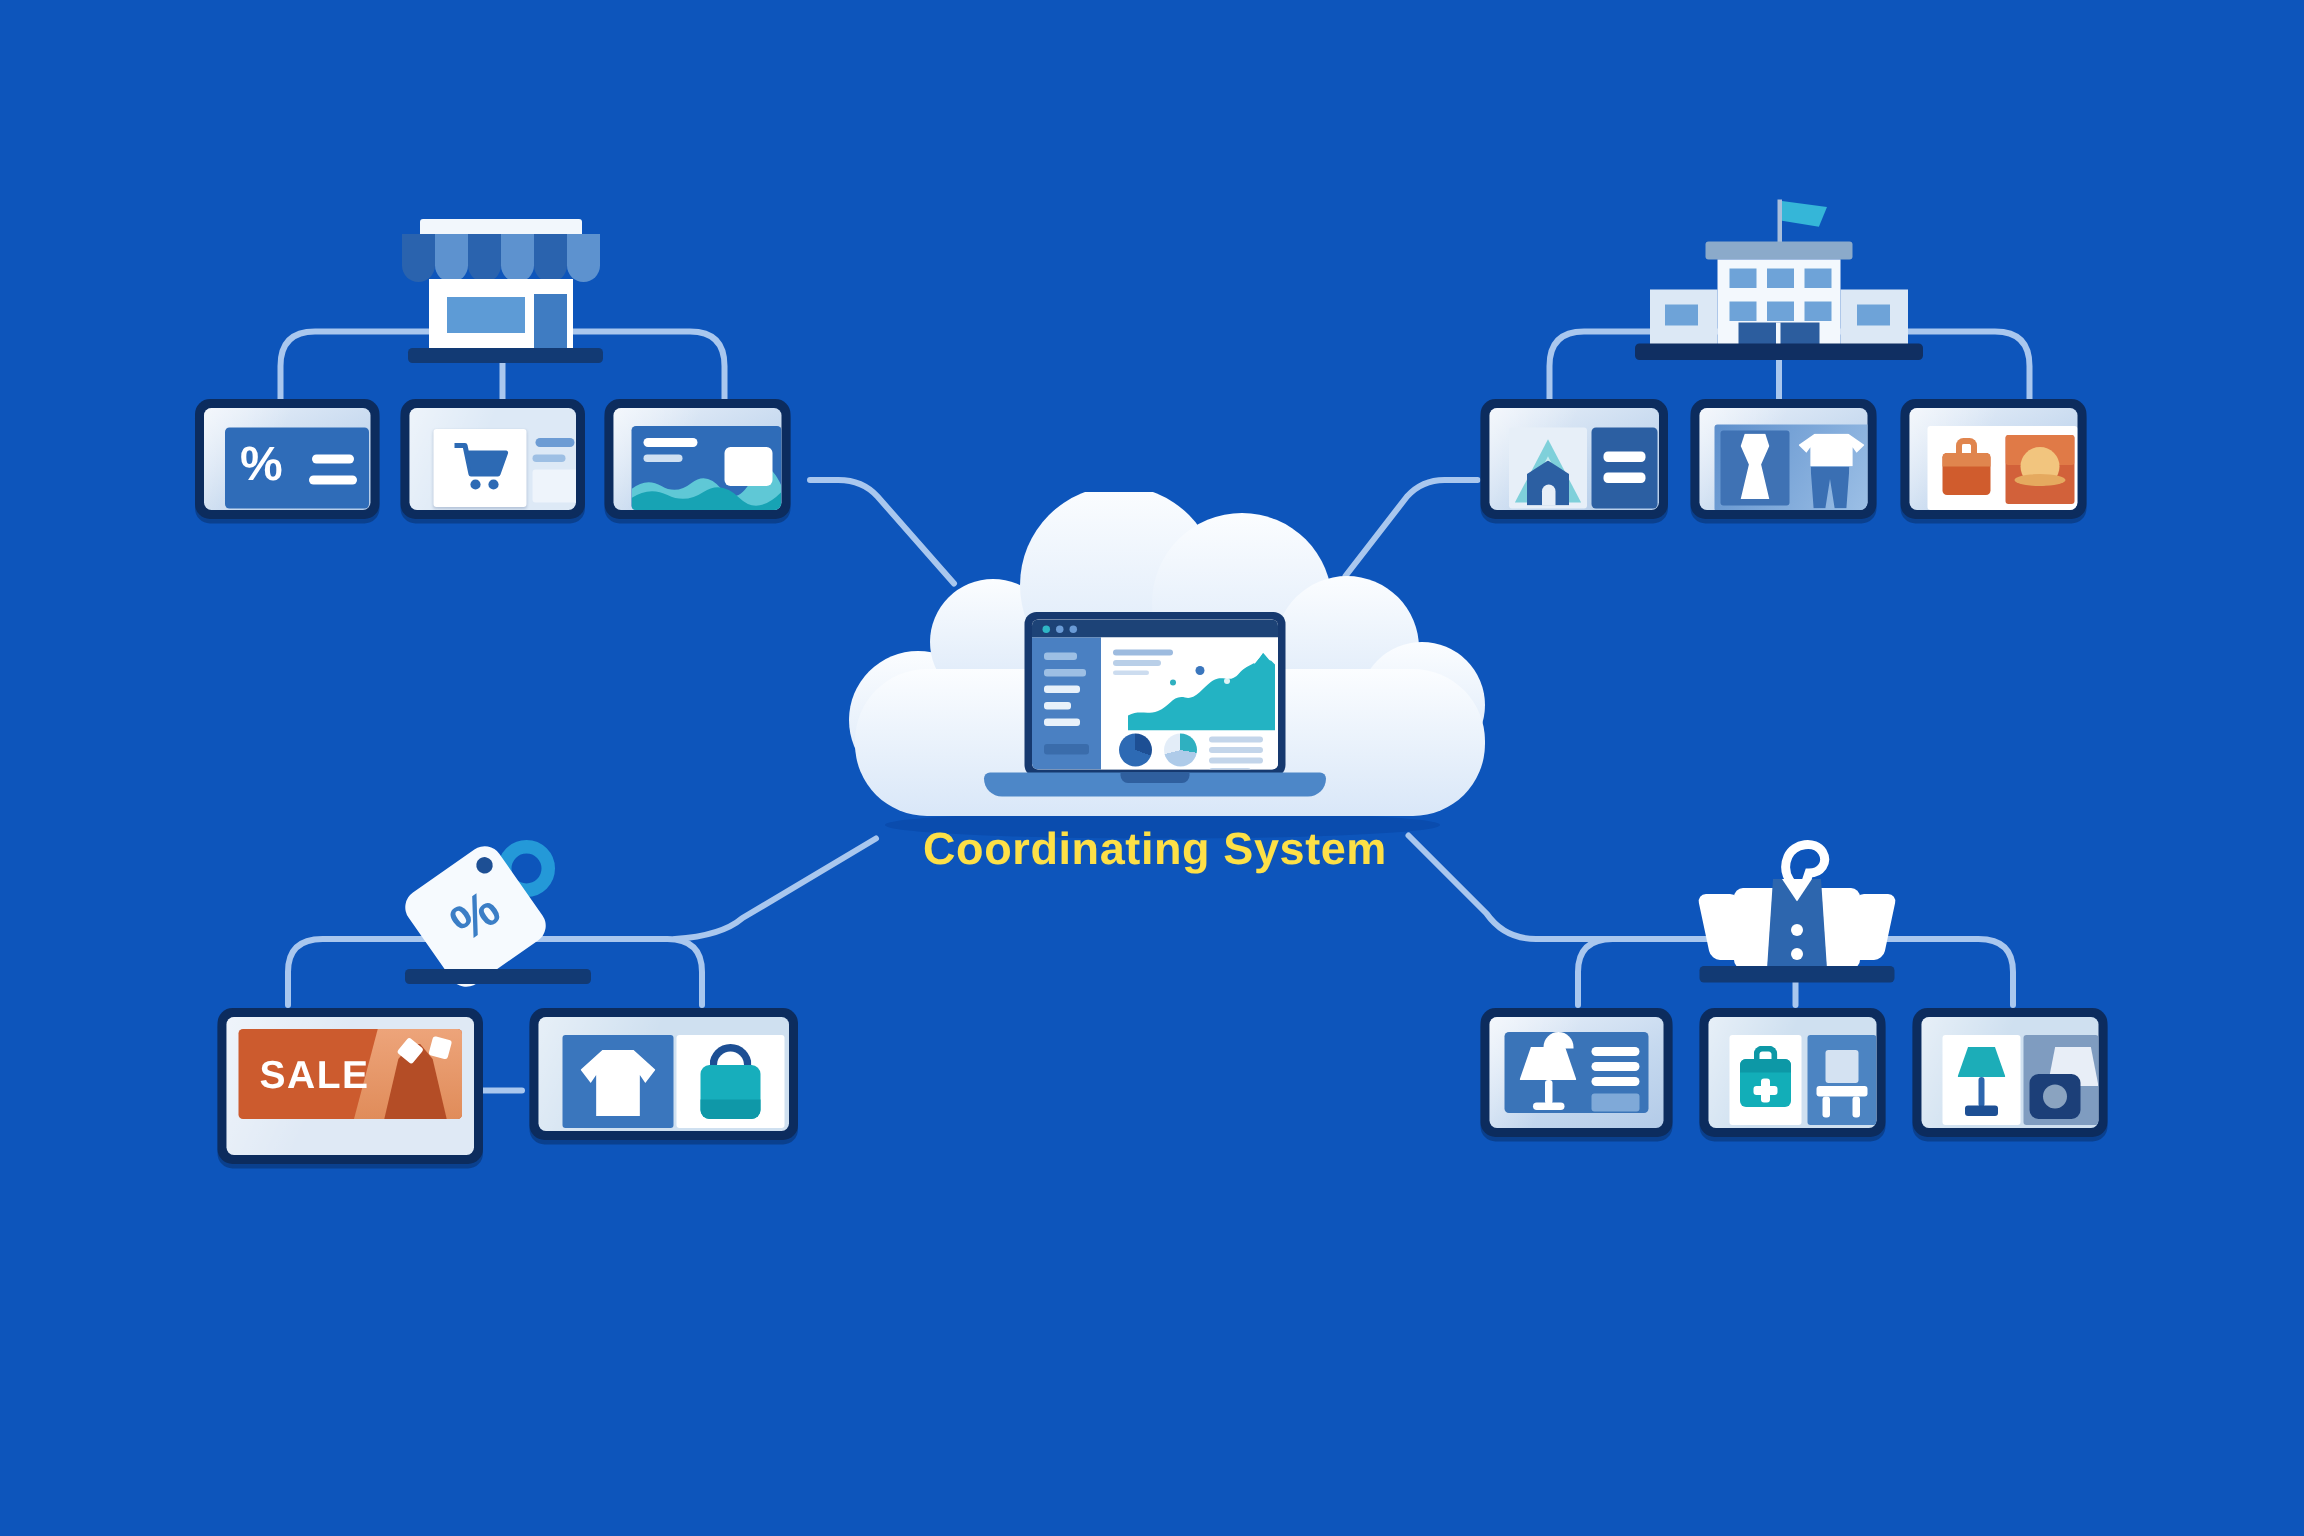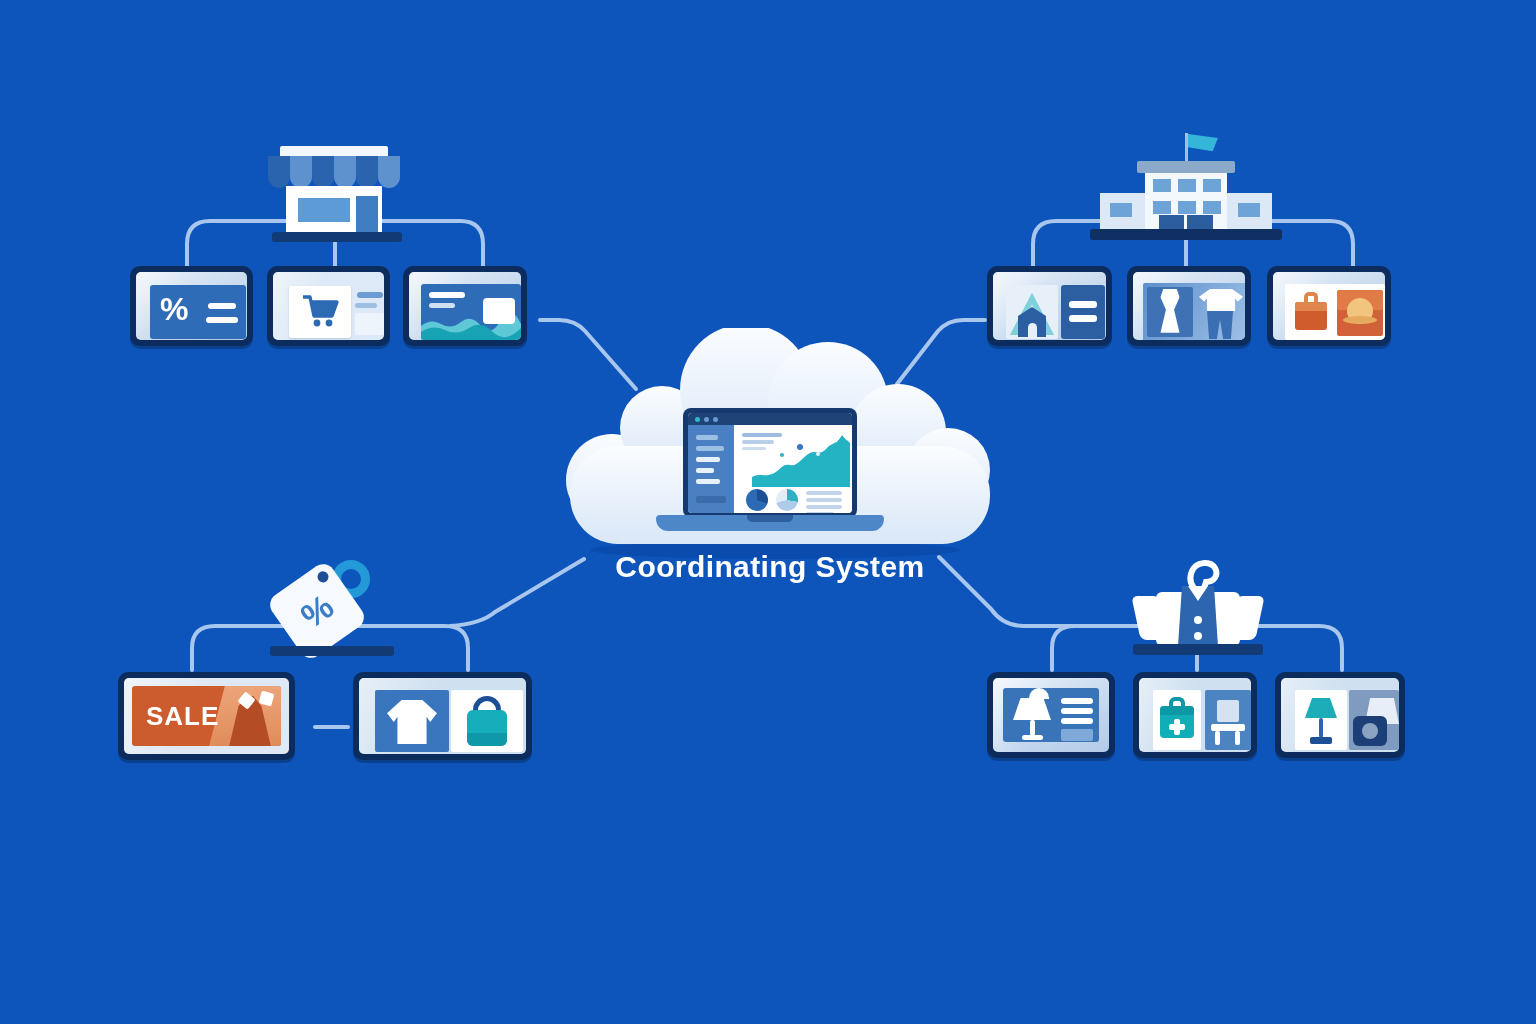--- a/index.html
+++ b/index.html
@@ -28,21 +28,21 @@
   .scr-row{flex:1;display:flex;}
   .scr-side{width:46px;background:#4a80c2;padding-top:4px;}
   .sb-line{height:5px;border-radius:2px;margin:6px 0 0 8px;}
   .scr-main{flex:1;position:relative;background:#fff;}
   .m-line{position:absolute;border-radius:2px;}
   .pie{position:absolute;width:22px;height:22px;border-radius:50%;}
   .r-line{position:absolute;width:36px;height:4px;background:#c3d5ea;border-radius:2px;}
   #laptop-base{position:absolute;left:656px;top:515px;width:228px;height:16px;background:#4d87c8;border-radius:4px 4px 12px 12px;z-index:3;}
   #laptop-base .notch{position:absolute;left:91px;top:0;width:46px;height:7px;background:#2f5f9e;border-radius:0 0 5px 5px;}
   #center-label{position:absolute;left:570px;top:550px;width:400px;text-align:center;
-    color:#ffffff;font-size:30px;font-weight:800;letter-spacing:.4px;z-index:3;}
+    color:#fde047;font-size:30px;font-weight:800;letter-spacing:.4px;z-index:3;}
   
   #storefront{position:absolute;left:266px;top:146px;width:136px;height:98px;z-index:2;}
   #storefront .strip{position:absolute;left:14px;top:0;width:108px;height:12px;background:#f2f7fc;border-radius:2px;}
   #storefront .awning{position:absolute;left:2px;top:10px;display:flex;}
   #storefront .scallop{width:22px;height:32px;border-radius:0 0 11px 11px;}
   #storefront .body{position:absolute;left:20px;top:40px;width:96px;height:48px;background:#fff;}
   #storefront .window{position:absolute;left:32px;top:52px;width:52px;height:24px;background:#5d9bd6;}
   #storefront .door{position:absolute;left:90px;top:50px;width:22px;height:38px;background:#3f7cc2;}
   .platform{position:absolute;background:#123a74;border-radius:3px;}
   
@@ -281,21 +281,21 @@
 
 <div id="pricetag">
   <div class="loop"></div>
   <div class="tagbody">
     <span class="hole"></span>
     <span class="pct">%</span>
   </div>
   <div class="platform" style="left:8px;top:94px;width:124px;height:10px"></div>
 </div>
 
-<div class="card" style="left:118px;top:672px;width:177px;height:88px">
+<div class="card" style="left:145px;top:672px;width:177px;height:104px">
   <div class="card-inner" style="background:#dfe9f5">
     <div class="sq" style="left:8px;top:8px;width:149px;height:60px;background:#cc5b2e;border-radius:3px;overflow:hidden">
       <div class="clip" style="right:0;top:0;width:72px;height:60px;background:linear-gradient(#eda47a,#e08c5a);clip-path:polygon(22% 0,100% 0,100% 100%,0 100%)"></div>
       <div class="clip" style="left:92px;top:10px;width:52px;height:50px;background:#b44d26;clip-path:polygon(28% 20%,44% 0,56% 0,72% 20%,90% 100%,10% 100%)"></div>
       <div class="clip" style="left:108px;top:8px;width:13px;height:13px;background:#fff;transform:rotate(40deg);border-radius:2px"></div>
       <div class="clip" style="left:128px;top:6px;width:13px;height:13px;background:#fff;transform:rotate(15deg);border-radius:2px"></div>
       <span class="abs" style="left:14px;top:15px;color:#fff;font-size:26px;font-weight:800;letter-spacing:1px">SALE</span>
     </div>
   </div>
 </div>

